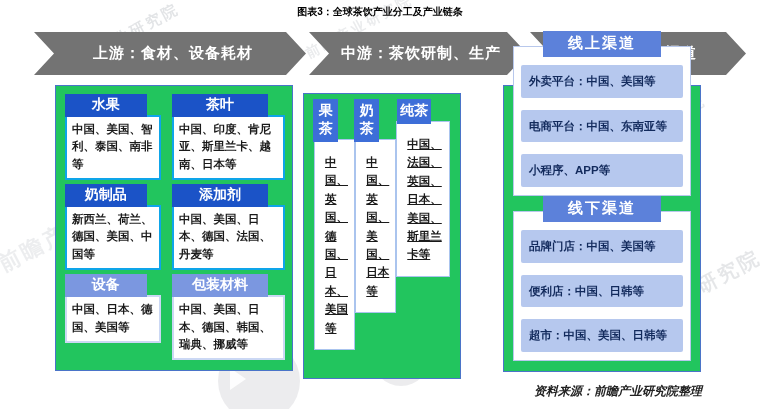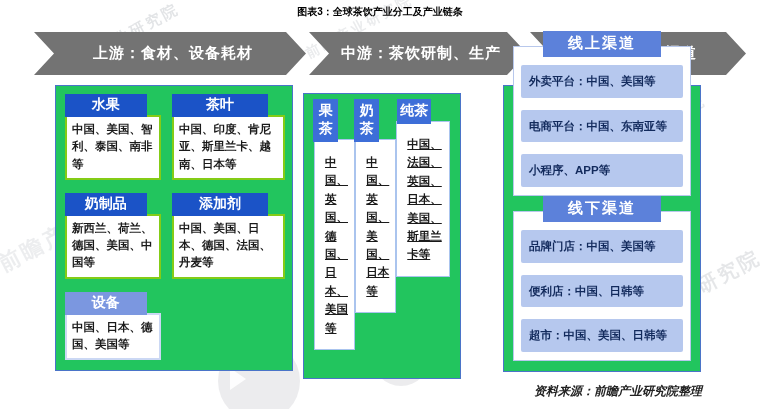--- a/index.html
+++ b/index.html
@@ -51,21 +51,21 @@
     position: relative; z-index: 2; width: 85%;
     text-align: center; font-size: 14px; font-weight: 700; color: #fff;
     padding: 2px 0 3px;
   }
   .hdr-dark  { background: #1B53C7; }
   .hdr-light { background: #7B97E0; }
   .body-dark, .body-light {
     width: 100%; background: #fff; margin-top: -2px;
     font-size: 11.5px; font-weight: 700; line-height: 1.5; padding: 4px 4px 5px 5px;
   }
-  .body-dark  { border: 2px solid #84cc16; }
+  .body-dark  { border: 2px solid #0ea5e9; }
   .body-light { border: 2px solid #CBD8F4; }
 
   
   .mid-cell { display: flex; flex-direction: column; align-items: center; }
   .hdr-mid {
     position: relative; z-index: 2; width: 62%;
     margin-right: 18px;
     background: #3D6ED8; color: #fff; text-align: center;
     font-size: 14px; font-weight: 700; padding: 3px 0 4px;
   }
@@ -162,20 +162,24 @@
       <div class="body-dark">新西兰、荷兰、德国、美国、中国等</div>
     </div>
     <div class="cell">
       <div class="hdr-dark">添加剂</div>
       <div class="body-dark">中国、美国、日本、德国、法国、丹麦等</div>
     </div>
     <div class="cell">
       <div class="hdr-light">设备</div>
       <div class="body-light">中国、日本、德国、美国等</div>
     </div>
+    <div class="cell">
+      <div class="hdr-light">包装材料</div>
+      <div class="body-light">中国、美国、日本、德国、韩国、瑞典、挪威等</div>
+    </div>
   </div>
 </div>
 
 <div class="col" id="col-mid">
   <div class="mid-cell">
     <div class="hdr-mid">果茶</div>
     <div class="body-mid">中国、英国、德国、日本、美国等</div>
   </div>
   <div class="mid-cell">
     <div class="hdr-mid">奶茶</div>

